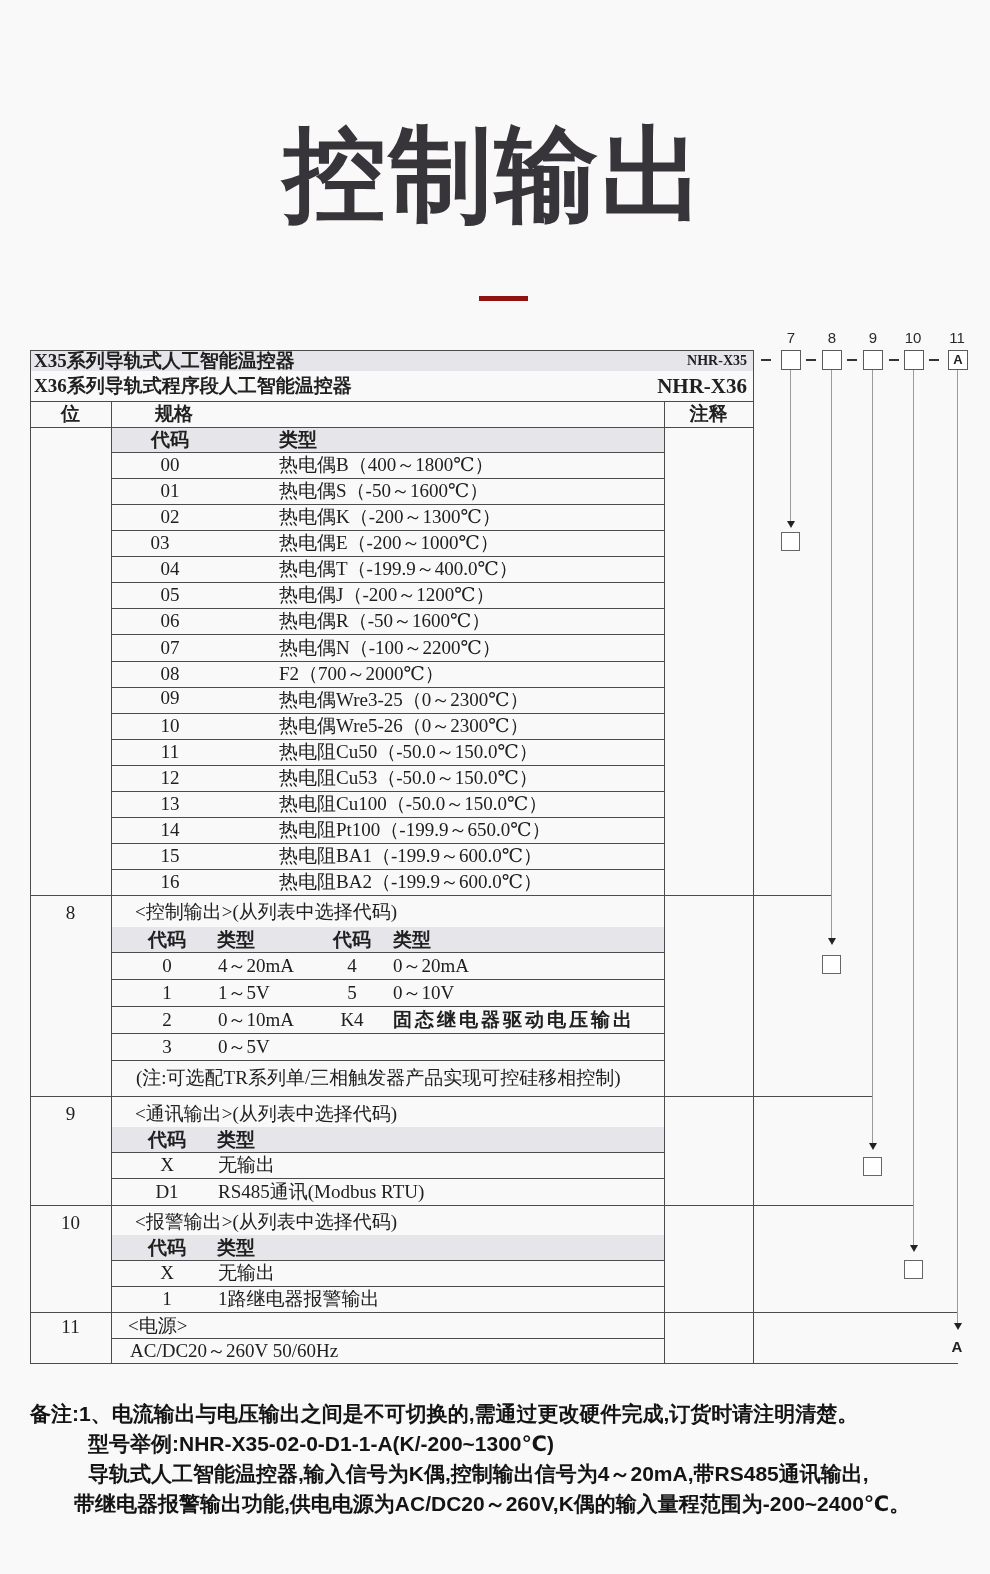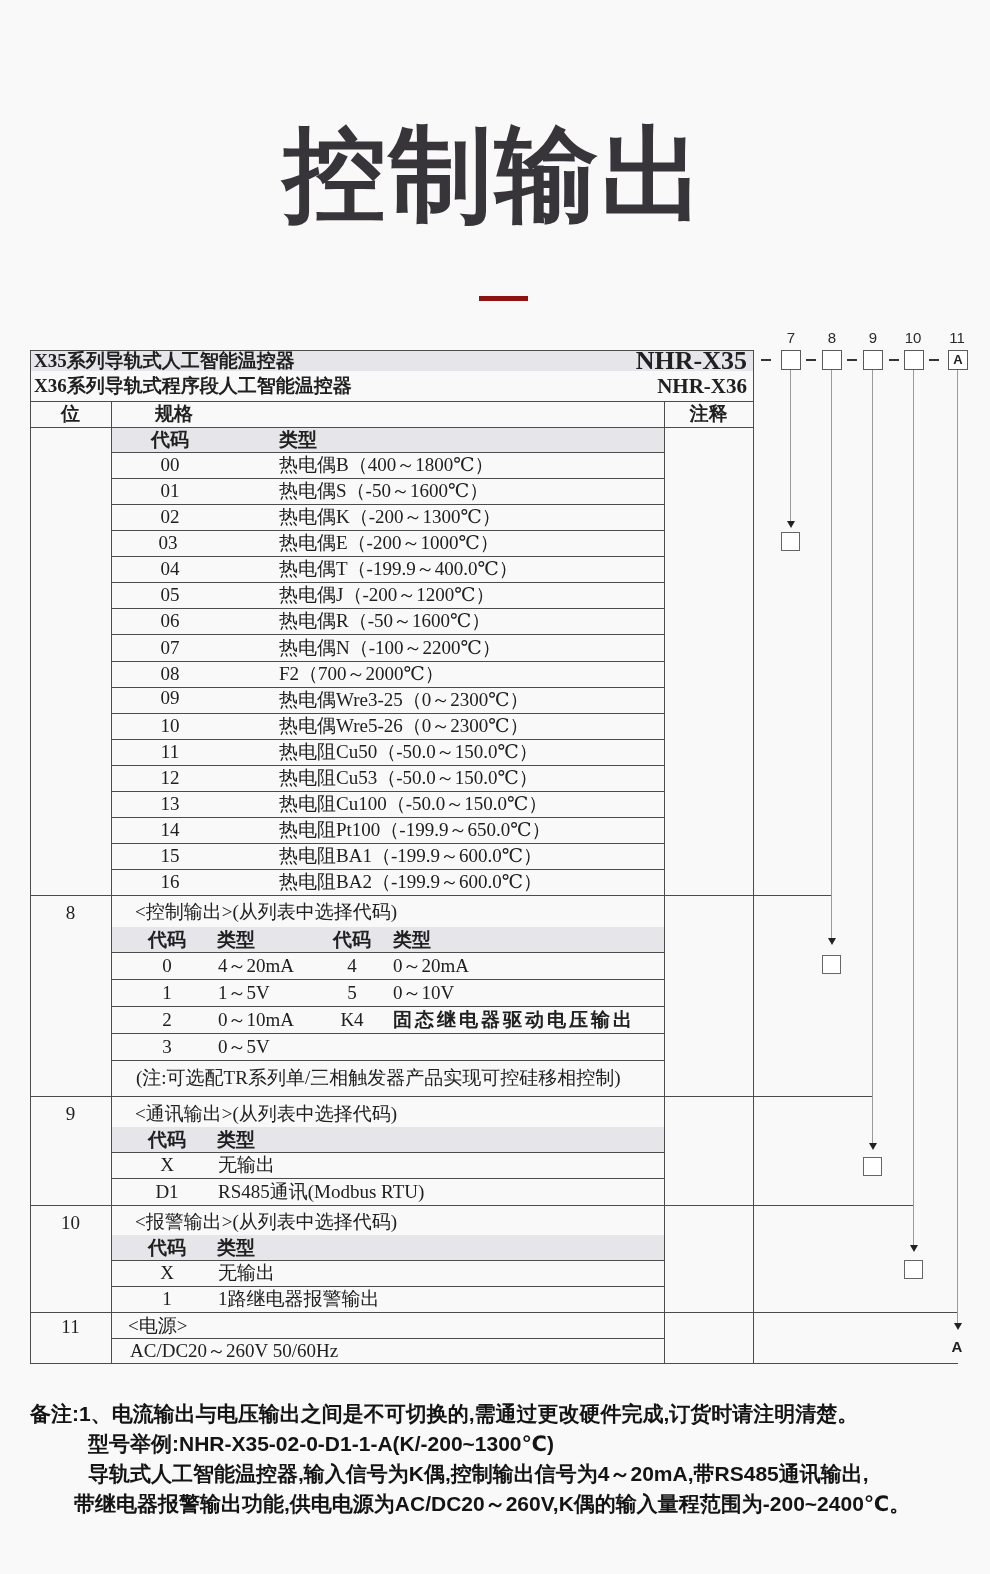--- a/index.html
+++ b/index.html
@@ -80,38 +80,38 @@
   <div class="hl" style="left:30px;top:1312px;width:928px;"></div>
   <div class="hl" style="left:111px;top:1338px;width:553px;"></div>
   <div class="hl" style="left:30px;top:1363px;width:928px;"></div>
 
   <div class="vl" style="left:30px;top:350px;height:1013px;"></div>
   <div class="vl" style="left:111px;top:401px;height:962px;"></div>
   <div class="vl" style="left:664px;top:401px;height:962px;"></div>
   <div class="vl" style="left:753px;top:350px;height:1013px;"></div>
 
   <div class="t b" style="left:34px;top:350px;line-height:21px;">X35系列导轨式人工智能温控器</div>
-  <div class="t b rgt" style="left:560px;top:350px;width:187px;line-height:21px;font-size:26px;">NHR-X35</div>
+  <div class="t b rgt" style="left:560px;top:350px;width:187px;line-height:21px;font-size:14px;">NHR-X35</div>
   <div class="t b" style="left:34px;top:373px;line-height:26px;">X36系列导轨式程序段人工智能温控器</div>
   <div class="t b rgt" style="left:560px;top:373px;width:187px;line-height:26px;font-size:21px;">NHR-X36</div>
 
   <div class="t b ctr" style="left:30px;top:401px;width:81px;line-height:26px;">位</div>
   <div class="t b" style="left:155px;top:401px;line-height:26px;">规格</div>
   <div class="t b ctr" style="left:664px;top:401px;width:89px;line-height:26px;">注释</div>
 
   <div class="t b ctr" style="left:113px;top:428px;width:114px;line-height:24px;">代码</div>
   <div class="t b" style="left:279px;top:428px;line-height:24px;">类型</div>
 
   <div class="t ctr" style="left:113px;top:452px;width:114px;line-height:26px;">00</div>
   <div class="t" style="left:279px;top:452px;line-height:26px;">热电偶B（400～1800℃）</div>
   <div class="t ctr" style="left:113px;top:478px;width:114px;line-height:26px;">01</div>
   <div class="t" style="left:279px;top:478px;line-height:26px;">热电偶S（-50～1600℃）</div>
   <div class="t ctr" style="left:113px;top:504px;width:114px;line-height:26px;">02</div>
   <div class="t" style="left:279px;top:504px;line-height:26px;">热电偶K（-200～1300℃）</div>
-  <div class="t ctr" style="left:111px;top:530px;width:114px;line-height:26px;">03</div>
+  <div class="t ctr" style="left:103px;top:530px;width:114px;line-height:26px;">03</div>
   <div class="t" style="left:279px;top:530px;line-height:26px;">热电偶E（-200～1000℃）</div>
   <div class="t ctr" style="left:113px;top:556px;width:114px;line-height:26px;">04</div>
   <div class="t" style="left:279px;top:556px;line-height:26px;">热电偶T（-199.9～400.0℃）</div>
   <div class="t ctr" style="left:113px;top:582px;width:114px;line-height:26px;">05</div>
   <div class="t" style="left:279px;top:582px;line-height:26px;">热电偶J（-200～1200℃）</div>
   <div class="t ctr" style="left:113px;top:608px;width:114px;line-height:26px;">06</div>
   <div class="t" style="left:279px;top:608px;line-height:26px;">热电偶R（-50～1600℃）</div>
   <div class="t ctr" style="left:113px;top:634px;width:114px;line-height:27px;">07</div>
   <div class="t" style="left:279px;top:634px;line-height:27px;">热电偶N（-100～2200℃）</div>
   <div class="t ctr" style="left:113px;top:661px;width:114px;line-height:26px;">08</div>

